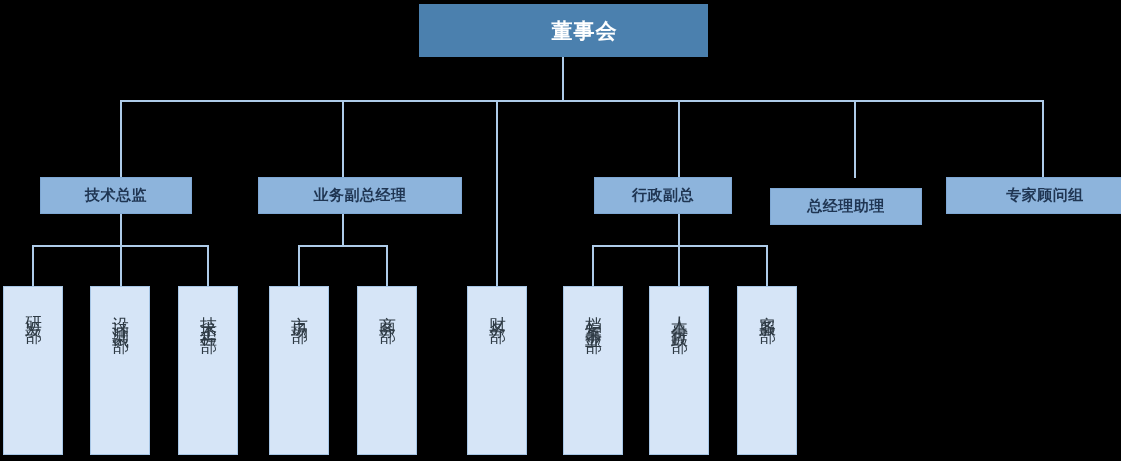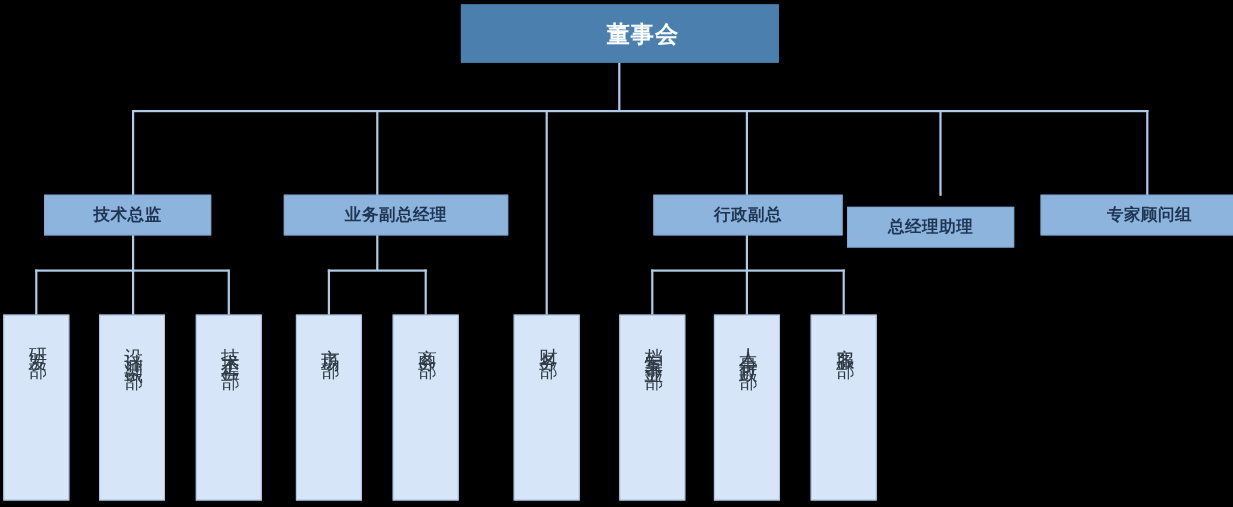--- a/index.html
+++ b/index.html
@@ -108,21 +108,21 @@
   <div class="node node-root" style="left:419px; top:4px; width:289px; height:53px;">
     <span>董事会</span>
   </div>
 
   <div class="node node-l2" style="left:40px; top:177px; width:152px; height:37px;">
     <span>技术总监</span>
   </div>
   <div class="node node-l2" style="left:258px; top:177px; width:204px; height:37px;">
     <span>业务副总经理</span>
   </div>
-  <div class="node node-l2" style="left:594px; top:177px; width:172px; height:37px;">
+  <div class="node node-l2" style="left:594px; top:177px; width:138px; height:37px;">
     <span>行政副总</span>
   </div>
   <div class="node node-l2" style="left:770px; top:188px; width:152px; height:37px;">
     <span>总经理助理</span>
   </div>
   <div class="node node-l2" style="left:946px; top:177px; width:198px; height:37px;">
     <span>专家顾问组</span>
   </div>
 
   <div class="node node-l3" style="left:3px; top:286px; width:60px; height:169px;">

